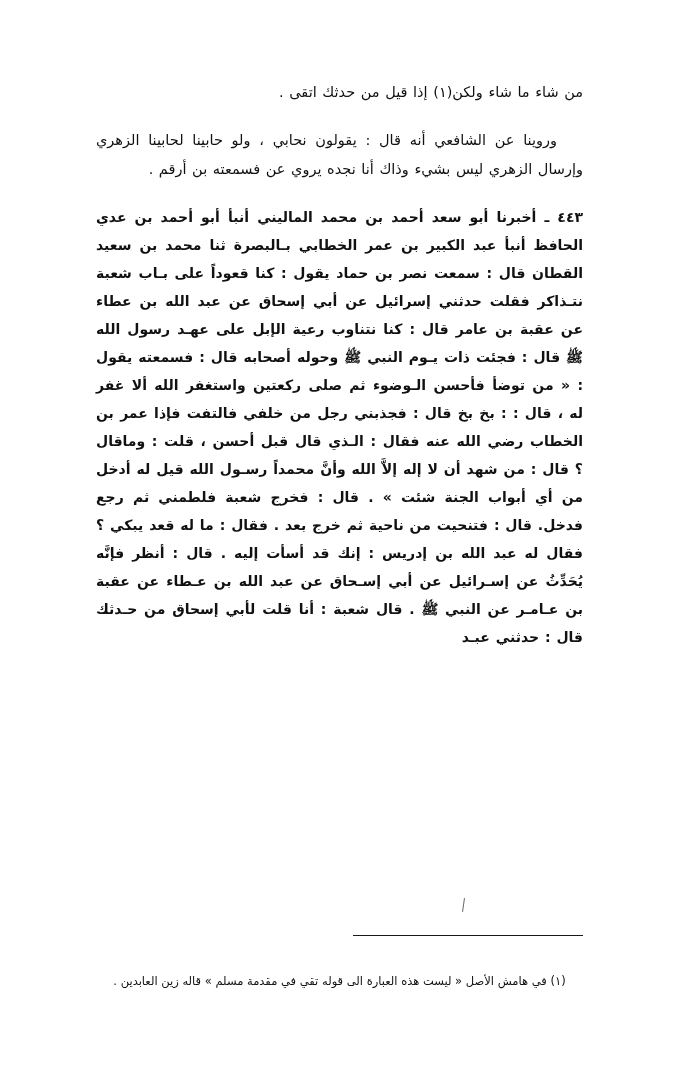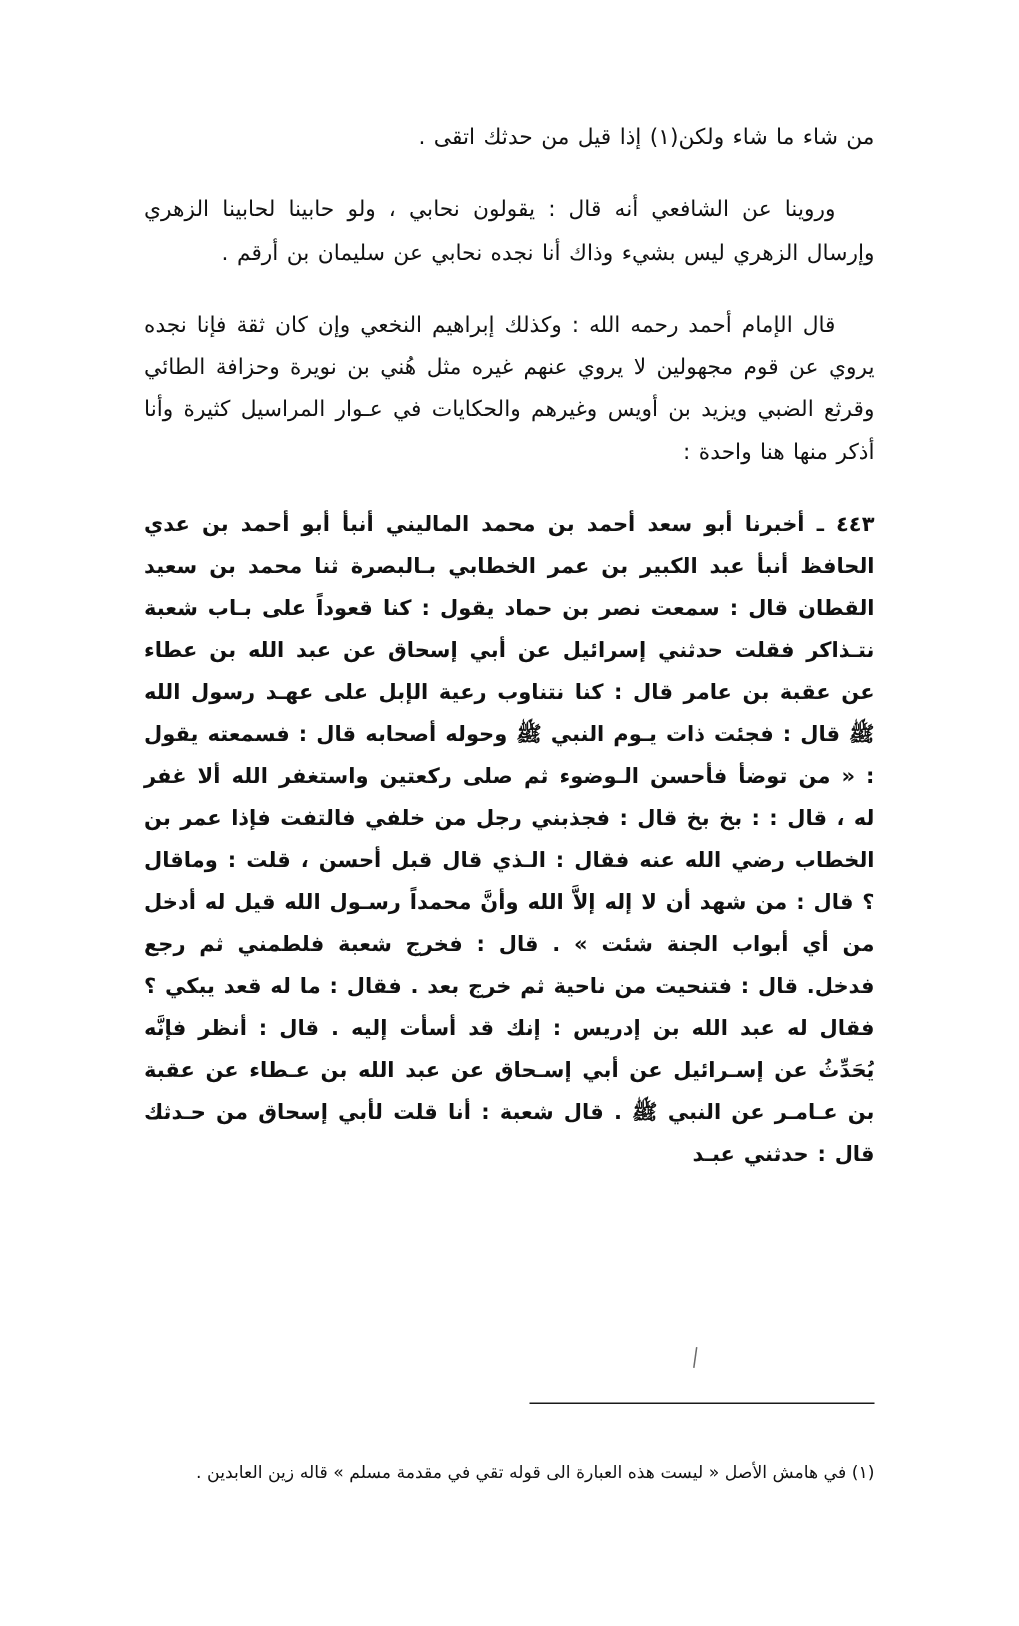--- a/index.html
+++ b/index.html
@@ -60,21 +60,21 @@
     width: 230px;
     height: 0;
     border-top: 1.3px solid #1a1a1a;
   }
   .footnote {
     position: absolute;
     right: 96px;
     left: 96px;
     bottom: 92px;
     direction: rtl;
-    text-align: right;
+    text-align: center;
     font-size: 11.5px;
     line-height: 1.7;
   }
   .folio {
     position: absolute;
     left: 0;
     right: 0;
     bottom: 52px;
     text-align: center;
     font-size: 15px;
@@ -91,22 +91,21 @@
     transform: rotate(8deg);
   }
 </style>
 </head>
 <body>
 
 <div class="page">
 
   <div class="body-text">
     <p class="para first">من شاء ما شاء ولكن(١) إذا قيل من حدثك اتقى  .</p>
-    <p class="para indent">وروينا عن الشافعي أنه قال : يقولون نحابي ، ولو حابينا لحابينا الزهري وإرسال الزهري ليس بشيء وذاك أنا نجده نحابي عن سليمان بن أرقم .</p>
-    <p class="para indent">قال الإمام أحمد رحمه الله :  وكذلك إبراهيم النخعي وإن كان ثقة فإنا نجده يروي عن قوم مجهولين لا يروي عنهم غيره مثل هُني بن نويرة وحزافة الطائي وقرثع الضبي ويزيد بن أويس وغيرهم والحكايات في عـوار المراسيل كثيرة وأنا أذكر منها هنا واحدة :</p>
+    <p class="para indent">وروينا عن الشافعي أنه قال : يقولون نحابي ، ولو حابينا لحابينا الزهري وإرسال الزهري ليس بشيء وذاك أنا نجده يروي عن فسمعته بن أرقم .</p>
     <p class="para hadith">٤٤٣ ـ أخبرنا أبو سعد أحمد بن محمد الماليني أنبأ أبو أحمد  بن عدي الحافظ أنبأ عبد الكبير بن عمر الخطابي بـالبصرة ثنا محمد بن سعيد القطان قال : سمعت نصر بن حماد يقول : كنا قعوداً على بـاب شعبة نتـذاكر فقلت حدثني إسرائيل عن أبي إسحاق عن عبد الله بن عطاء عن عقبة بن عامر قال : كنا نتناوب رعية الإبل على عهـد رسول الله ﷺ قال : فجئت ذات يـوم النبي ﷺ وحوله أصحابه قال : فسمعته يقول : « من توضأ فأحسن الـوضوء ثم صلى ركعتين واستغفر الله ألا غفر له ، قال :  : بخ بخ قال : فجذبني رجل من خلفي فالتفت فإذا عمر بن الخطاب رضي الله عنه فقال : الـذي قال قبل أحسن ، قلت :  وماقال ؟  قال : من شهد أن لا إله إلاَّ الله وأنَّ محمداً رسـول الله قيل له أدخل من أي أبواب الجنة شئت » . قال : فخرج شعبة فلطمني ثم رجع فدخل. قال : فتنحيت من ناحية ثم خرج بعد .  فقال :  ما له قعد يبكي ؟ فقال له عبد الله بن إدريس : إنك قد أسأت إليه . قال : أنظر فإنَّه يُحَدِّثُ عن إسـرائيل عن أبي إسـحاق عن عبد الله بن عـطاء عن عقبة بن عـامـر عن النبي ﷺ . قال شعبة : أنا قلت لأبي إسحاق من حـدثك قال : حدثني عبـد</p>
   </div>
 
   <div class="tick"></div>
 
   <div class="rule-wrap">
     <div class="rule"></div>
   </div>
 
   <div class="footnote">(١) في هامش الأصل « ليست هذه العبارة الى قوله تقي في مقدمة مسلم » قاله زين العابدين .</div>

